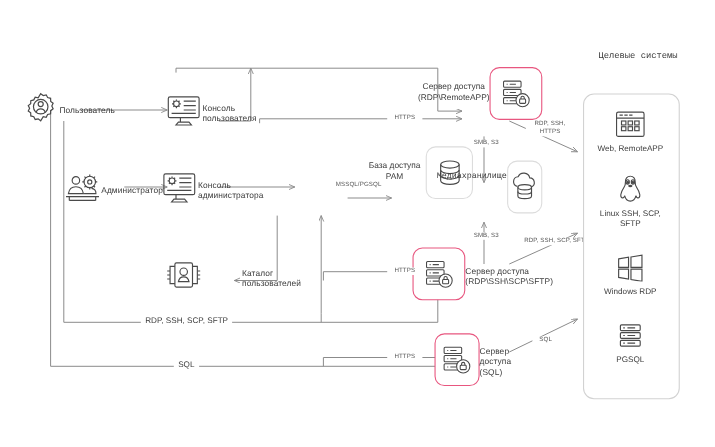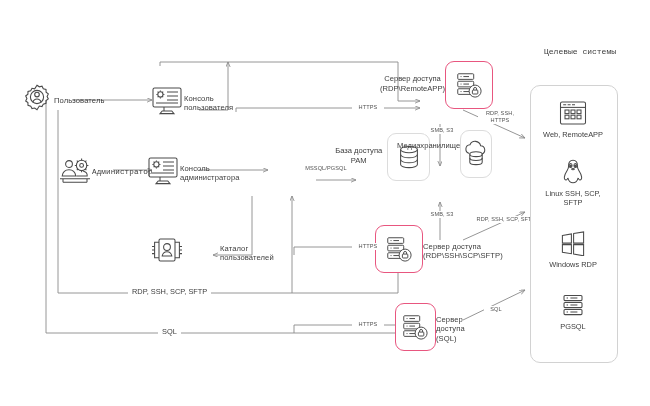--- a/index.html
+++ b/index.html
@@ -102,21 +102,21 @@
       <svg width="34" height="34" viewBox="0 0 34 34" fill="none" stroke="#4a4a4a" stroke-width="1.1">
         <path d="M17 3.2 l2.3 1.6 2.7-.6 1.3 2.5 2.7.7.1 2.8 2.2 1.7-1.2 2.5 1.2 2.5-2.2 1.7-.1 2.8-2.7.7-1.3 2.5-2.7-.6L17 27.8l-2.3-1.8-2.7.6-1.3-2.5-2.7-.7-.1-2.8L5.7 19l1.2-2.5L5.7 14l2.2-1.7.1-2.8 2.7-.7 1.3-2.5 2.7.6z"></path>
         <circle cx="17" cy="15" r="6.6"></circle>
         <circle cx="17" cy="12.6" r="2.3"></circle>
         <path d="M12.8 20.3c.7-2.2 2.3-3.3 4.2-3.3s3.5 1.1 4.2 3.3"></path>
       </svg>
     </div>
     <div class="caption">Пользователь</div>
   </div>
 
-  <div class="node" style="left:58px;top:148px;width:66px;font-family:Liberation Mono, monospace;">
+  <div class="node" style="left:58px;top:148px;width:66px;">
     <div class="nodebox plain">
       <svg width="34" height="30" viewBox="0 0 34 30" fill="none" stroke="#4a4a4a" stroke-width="1.05">
         <circle cx="11" cy="8" r="3.4"></circle>
         <path d="M4.2 20c.6-4 3.3-6.2 6.8-6.2s6.2 2.2 6.8 6.2z"></path>
         <circle cx="23.6" cy="9.4" r="5.2"></circle>
         <circle cx="23.6" cy="9.4" r="1.9"></circle>
         <path d="M23.6 2.6v1.8M23.6 14.4v1.8M16.8 9.4h1.8M28.6 9.4h1.8M18.8 4.6l1.3 1.3M27.1 12.9l1.3 1.3M28.4 4.6l-1.3 1.3M20.1 12.9l-1.3 1.3"></path>
         <path d="M18.4 20h10.8c.3-2.8-1.6-4.6-4-4.8"></path>
         <path d="M2 22.8h30M5 22.8v3.4M29 22.8v3.4M5 26.2h24"></path>
       </svg>
@@ -172,21 +172,21 @@
     <div class="nodebox">
       <svg width="28" height="28" viewBox="0 0 28 28" fill="none" stroke="#4a4a4a" stroke-width="1.05">
         <ellipse cx="14" cy="6.6" rx="8.4" ry="3.2"></ellipse>
         <path d="M5.6 6.6v14.8c0 1.8 3.8 3.2 8.4 3.2s8.4-1.4 8.4-3.2V6.6"></path>
         <path d="M5.6 11.6c0 1.8 3.8 3.2 8.4 3.2s8.4-1.4 8.4-3.2"></path>
         <path d="M5.6 16.6c0 1.8 3.8 3.2 8.4 3.2s8.4-1.4 8.4-3.2"></path>
       </svg>
     </div>
   </div>
 
-  <div class="node" style="left:397px;top:130px;width:86px;">
+  <div class="node" style="left:397px;top:146px;width:86px;font-family:Liberation Mono, monospace;">
     <div class="cap-above" style="margin-bottom:16px;">Медиахранилище</div>
     <div class="nodebox">
       <svg width="30" height="28" viewBox="0 0 30 28" fill="none" stroke="#4a4a4a" stroke-width="1.05">
         <path d="M8.4 13.4A4.4 4.4 0 0 1 9 4.7a5.6 5.6 0 0 1 10.6 1 4.3 4.3 0 0 1 1.4 8.3"></path>
         <ellipse cx="15" cy="14.2" rx="6.2" ry="2.4"></ellipse>
         <path d="M8.8 14.2v8c0 1.3 2.8 2.4 6.2 2.4s6.2-1.1 6.2-2.4v-8"></path>
         <path d="M8.8 18c0 1.3 2.8 2.4 6.2 2.4s6.2-1.1 6.2-2.4"></path>
       </svg>
     </div>
   </div>

